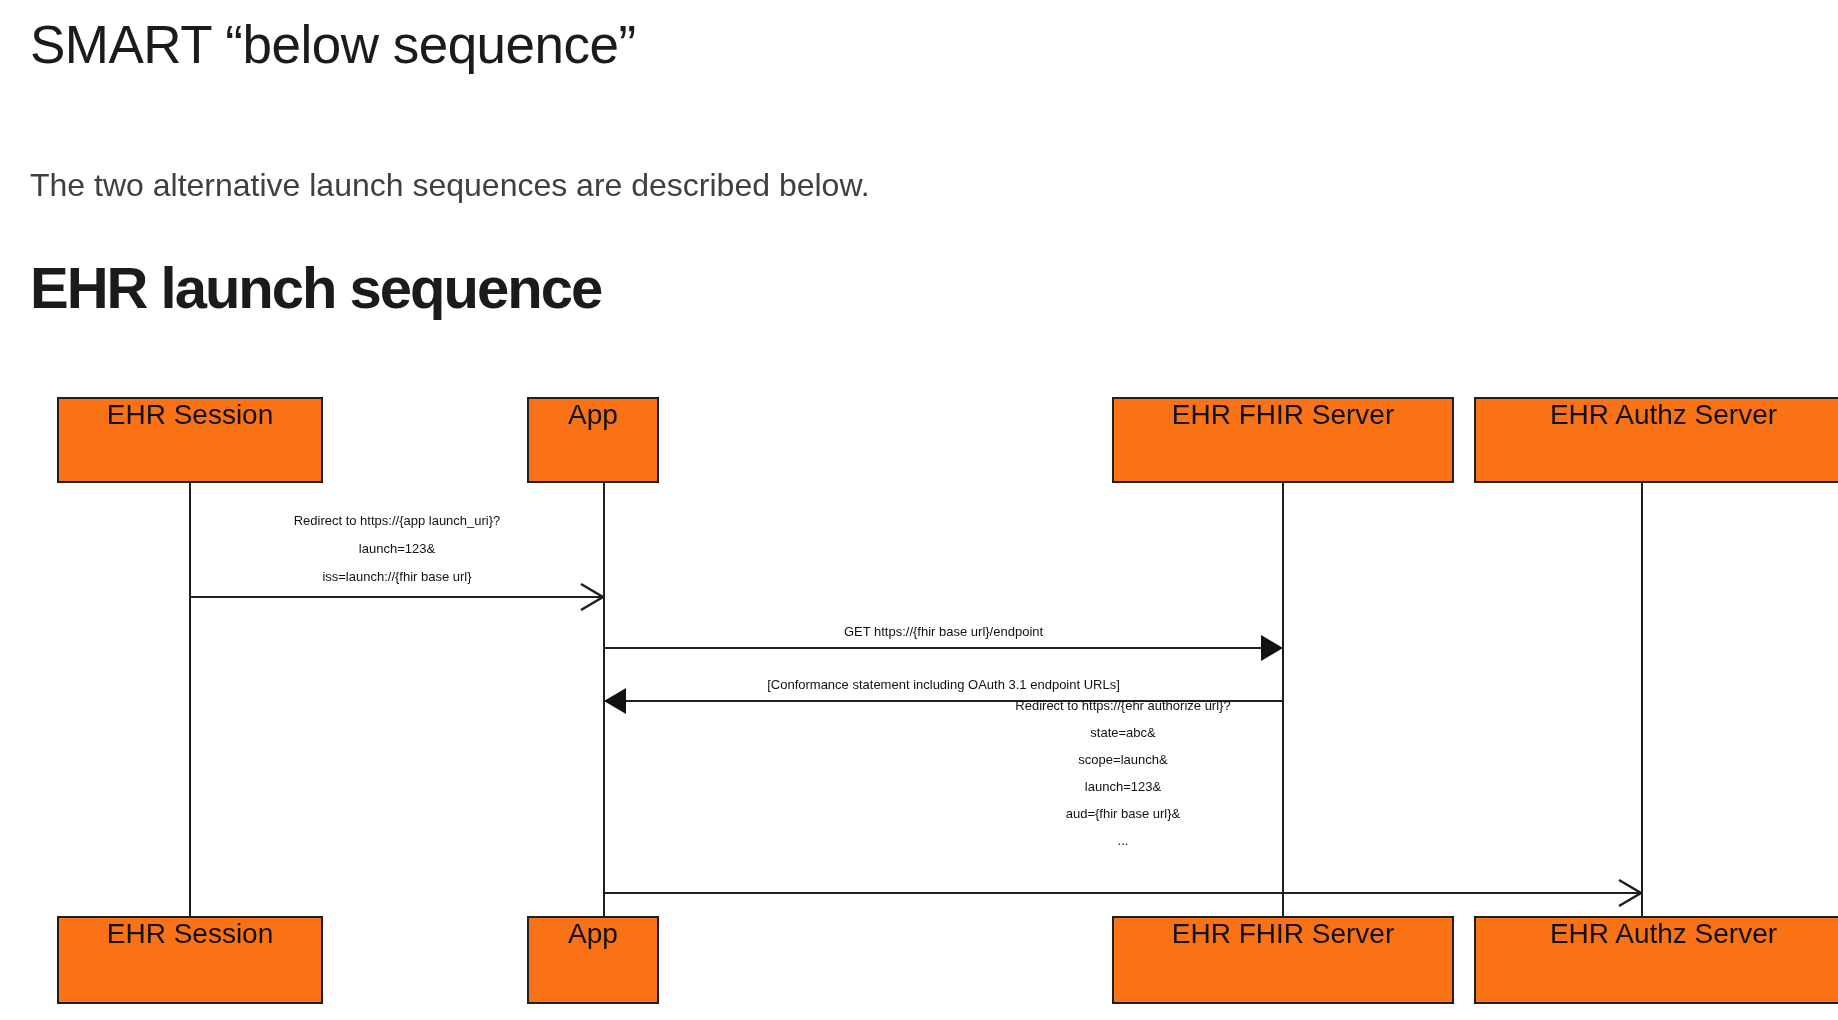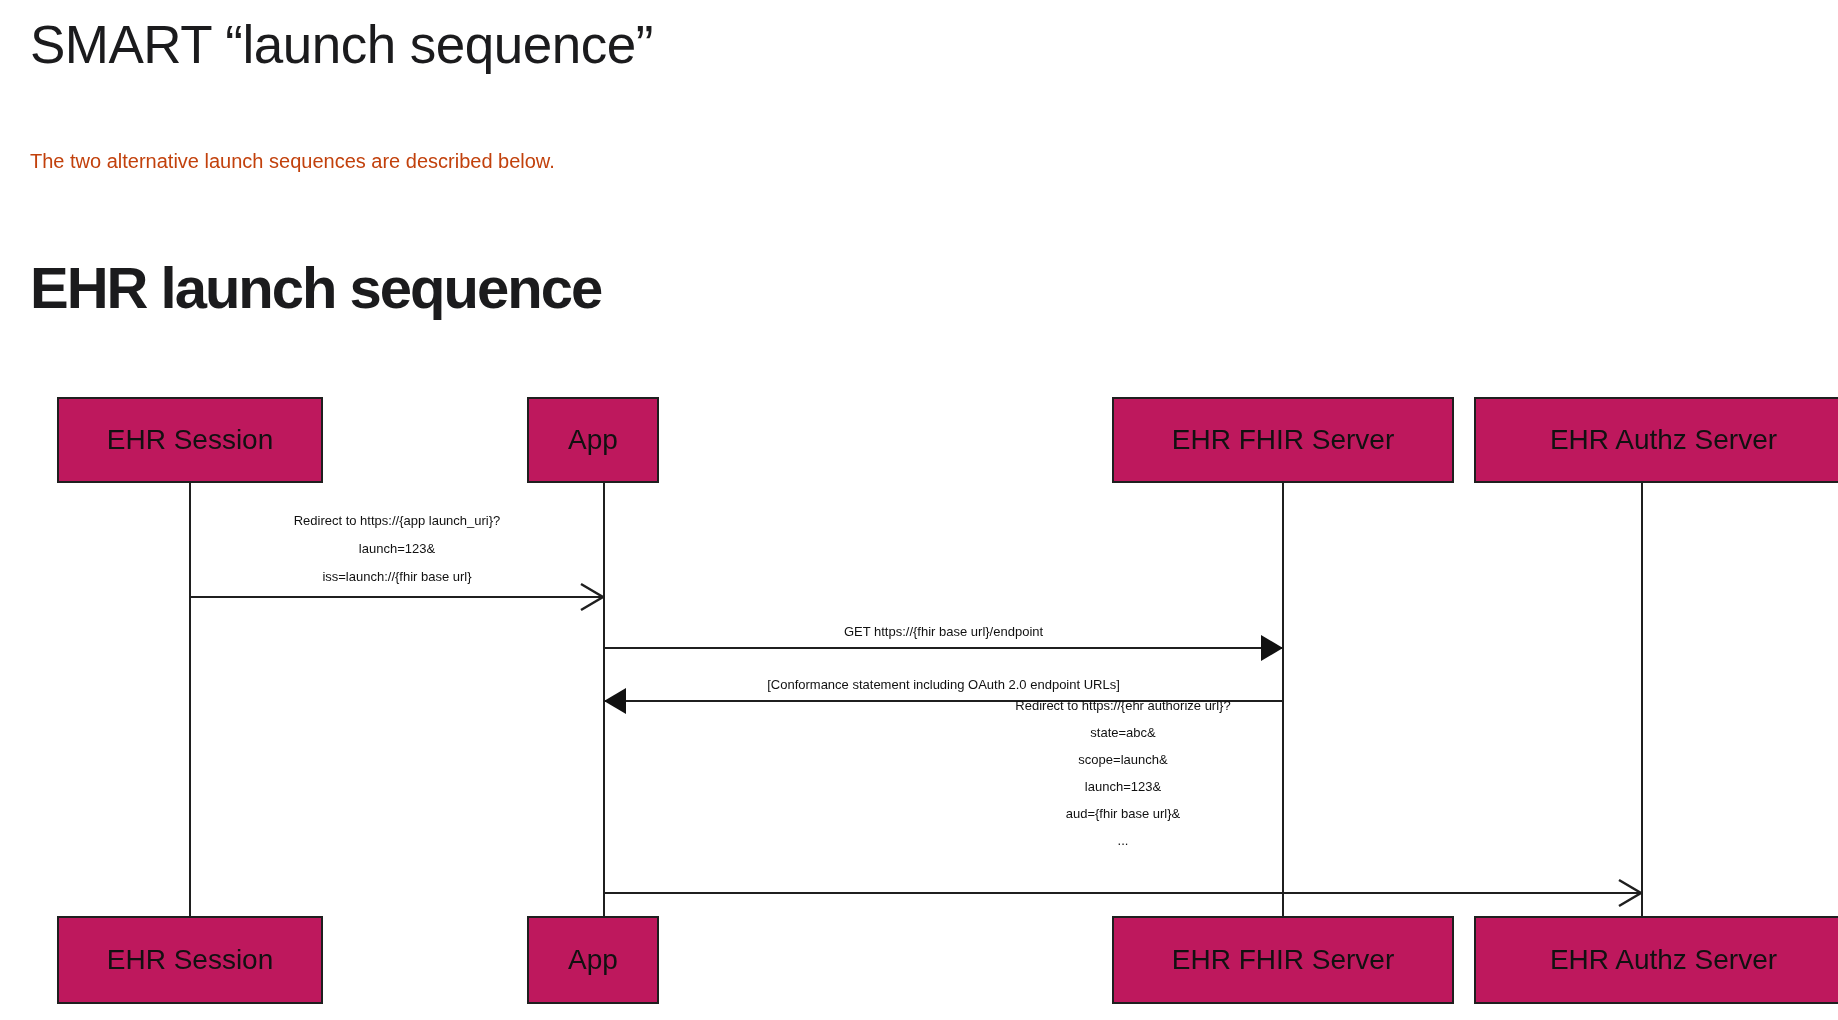--- a/index.html
+++ b/index.html
@@ -23,25 +23,25 @@
     margin: 0;
     font-size: 53px;
     font-weight: 500;
     letter-spacing: -0.5px;
     color: #1b1b1d;
     white-space: nowrap;
   }
   .intro {
     position: absolute;
     left: 30px;
-    top: 150px;
-    margin: 0;
-    font-size: 20px;
+    top: 167px;
+    margin: 0;
+    font-size: 32px;
     font-weight: 400;
-    color: #c2410c;
+    color: #404040;
     white-space: nowrap;
   }
   .section-heading {
     position: absolute;
     left: 30px;
     top: 254px;
     margin: 0;
     font-size: 58px;
     font-weight: 600;
     letter-spacing: -2px;
@@ -51,23 +51,23 @@
   .diagram {
     position: absolute;
     left: 0; top: 0;
     width: 1838px;
     height: 1020px;
   }
   .actor {
     position: absolute;
     height: 86px;
     border: 2px solid #1f1f1f;
-    background: #be185d;
+    background: #f97316;
     display: flex;
-    align-items: center;
+    align-items: flex-start;
     justify-content: center;
     font-size: 28px;
     color: #111111;
     box-sizing: border-box;
     white-space: nowrap;
   }
   .row-top    { top: 397px; }
   .row-bottom { top: 916px; height: 88px; }
   .pos-ehr-session { left: 57px;   width: 266px; }
   .pos-app         { left: 527px;  width: 132px; }
@@ -131,21 +131,21 @@
     border-top: 13px solid transparent;
     border-bottom: 13px solid transparent;
     left: 604px; top: 688px;
   }
 </style>
 </head>
 <body>
 
 <div class="page">
 
-  <h1 class="page-title">SMART “launch sequence”</h1>
+  <h1 class="page-title">SMART “below sequence”</h1>
 
   <p class="intro">The two alternative launch sequences are described below.</p>
 
   <h2 class="section-heading">EHR launch sequence</h2>
 
   <div class="diagram">
 
     <div class="lifeline ll-ehr-session"></div>
     <div class="lifeline ll-app"></div>
     <div class="lifeline ll-fhir"></div>
@@ -187,21 +187,21 @@
       <polyline points="2,2 24,15 2,28" fill="none" stroke="#1f1f1f" stroke-width="2.5"></polyline>
     </svg>
 
     <div class="msg-label lbl2">
       <div>GET https://{fhir base url}/endpoint</div>
     </div>
     <div class="msg-line line2"></div>
     <div class="arrow-filled-right"></div>
 
     <div class="msg-label lbl3">
-      <div>[Conformance statement including OAuth 2.0 endpoint URLs]</div>
+      <div>[Conformance statement including OAuth 3.1 endpoint URLs]</div>
     </div>
     <div class="msg-line line3"></div>
     <div class="arrow-filled-left"></div>
 
     <div class="msg-label lbl4">
       <div>Redirect to https://{ehr authorize url}?</div>
       <div>state=abc&amp;</div>
       <div>scope=launch&amp;</div>
       <div>launch=123&amp;</div>
       <div>aud={fhir base url}&amp;</div>

